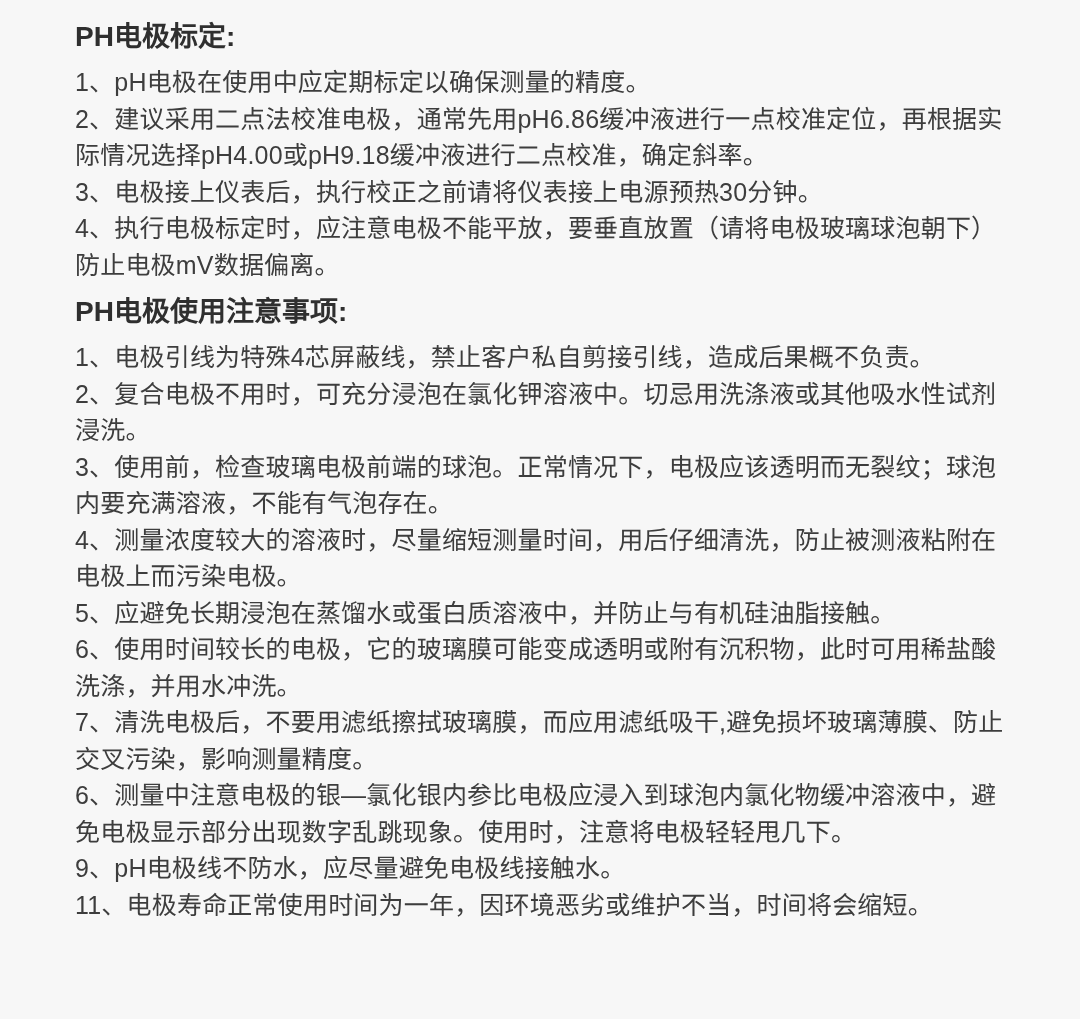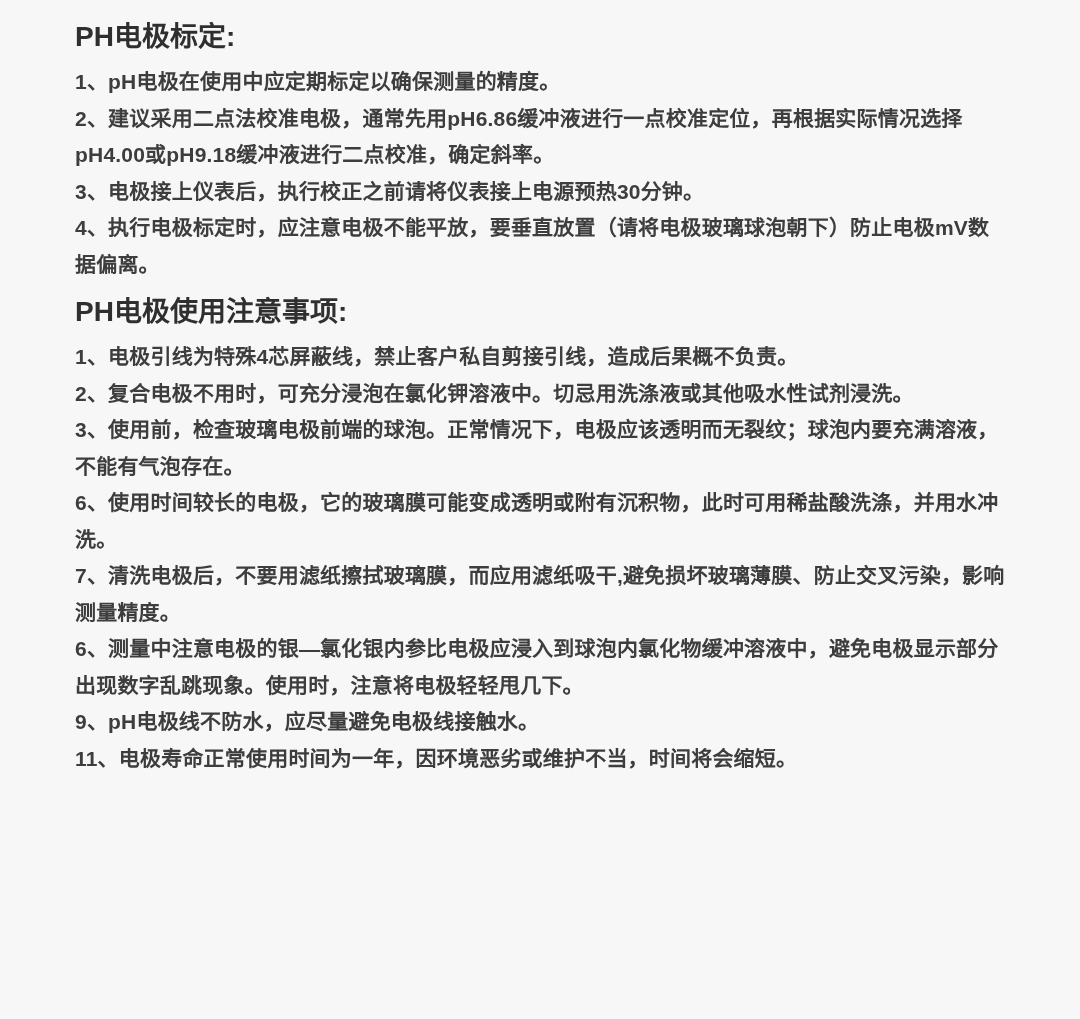--- a/index.html
+++ b/index.html
@@ -24,23 +24,23 @@
     font-size: 28px;
     line-height: 42px;
     font-weight: 600;
     color: #2f2f2f;
     margin: 0 0 6px 0;
   }
   .section + .section .section-title {
     margin-top: 8px;
   }
   .item {
-    font-size: 21px;
+    font-size: 25px;
     line-height: 36.5px;
-    font-weight: 700;
+    font-weight: 400;
     margin: 0;
     text-align: left;
     letter-spacing: 0.2px;
   }
 </style>
 </head>
 <body>
 
 <div class="doc">
 
@@ -50,20 +50,22 @@
     <p class="item">2、建议采用二点法校准电极，通常先用pH6.86缓冲液进行一点校准定位，再根据实际情况选择pH4.00或pH9.18缓冲液进行二点校准，确定斜率。</p>
     <p class="item">3、电极接上仪表后，执行校正之前请将仪表接上电源预热30分钟。</p>
     <p class="item">4、执行电极标定时，应注意电极不能平放，要垂直放置（请将电极玻璃球泡朝下）防止电极mV数据偏离。</p>
   </div>
 
   <div class="section">
     <h1 class="section-title">PH电极使用注意事项:</h1>
     <p class="item">1、电极引线为特殊4芯屏蔽线，禁止客户私自剪接引线，造成后果概不负责。</p>
     <p class="item">2、复合电极不用时，可充分浸泡在氯化钾溶液中。切忌用洗涤液或其他吸水性试剂浸洗。</p>
     <p class="item">3、使用前，检查玻璃电极前端的球泡。正常情况下，电极应该透明而无裂纹；球泡内要充满溶液，不能有气泡存在。</p>
+    <p class="item">4、测量浓度较大的溶液时，尽量缩短测量时间，用后仔细清洗，防止被测液粘附在电极上而污染电极。</p>
+    <p class="item">5、应避免长期浸泡在蒸馏水或蛋白质溶液中，并防止与有机硅油脂接触。</p>
     <p class="item">6、使用时间较长的电极，它的玻璃膜可能变成透明或附有沉积物，此时可用稀盐酸洗涤，并用水冲洗。</p>
     <p class="item">7、清洗电极后，不要用滤纸擦拭玻璃膜，而应用滤纸吸干,避免损坏玻璃薄膜、防止交叉污染，影响测量精度。</p>
     <p class="item">6、测量中注意电极的银—氯化银内参比电极应浸入到球泡内氯化物缓冲溶液中，避免电极显示部分出现数字乱跳现象。使用时，注意将电极轻轻甩几下。</p>
     <p class="item">9、pH电极线不防水，应尽量避免电极线接触水。</p>
     <p class="item">11、电极寿命正常使用时间为一年，因环境恶劣或维护不当，时间将会缩短。</p>
   </div>
 
 </div>
 
 </body></html>

